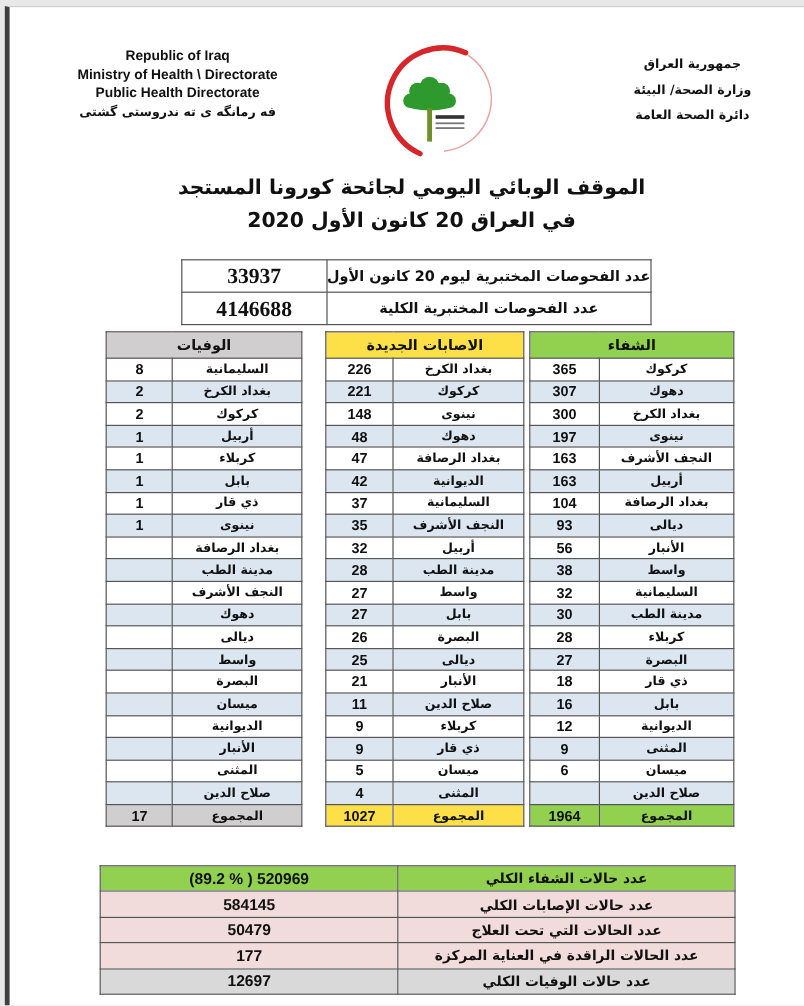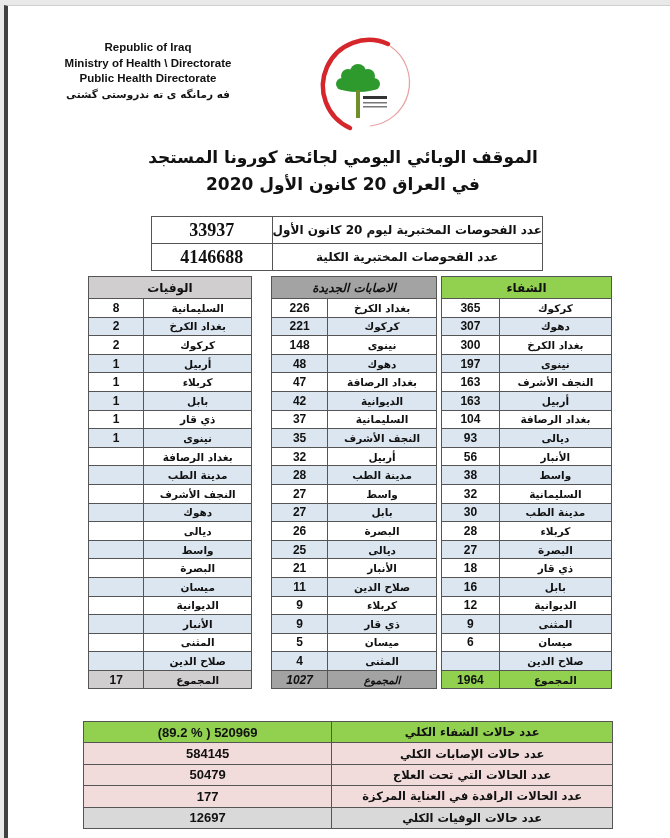--- a/index.html
+++ b/index.html
@@ -35,21 +35,21 @@
 
   .prov { top: 270px; }
   .prov th { height: 22px; font-size: 12px; }
   .prov td { height: 18.6px; font-size: 10.5px; line-height: 12px; padding: 0; }
   .prov td.num { font-family: "Liberation Sans", sans-serif; font-size: 12px; }
   .prov tr.even td { background: #dce6f1; }
   .prov tr.odd td { background: #ffffff; }
   .t-rec { left: 433px; width: 171px; }
   .t-rec th, .t-rec tr.total td { background: #92d050; }
   .t-new { left: 263px; width: 166px; }
-  .t-new th, .t-new tr.total td { background: #a3a3a3; font-style: italic; }
+  .t-new th, .t-new tr.total td { background: #fde047; }
   .t-dea { left: 80px; width: 164px; }
   .t-dea th, .t-dea tr.total td { background: #d0cece; }
   .prov td.name { width: 66%; }
   .prov td.num { width: 34%; }
 
   .summary { left: 75px; top: 715px; width: 530px; }
   .summary td { height: 21.4px; font-size: 11.5px; }
   .summary td.lbl { width: 281px; }
   .summary td.val { width: 249px; font-family: "Liberation Sans", sans-serif; font-size: 13px; }
   .summary tr.green td { background: #92d050; margin-left: 17px; }
@@ -82,20 +82,25 @@
           <circle cx="54" cy="50" r="8"></circle>
         <ellipse cx="48" cy="56" rx="18" ry="4"></ellipse>
       </g>
       <rect x="46" y="58" width="4" height="28" fill="#6f8f2a"></rect>
       <rect x="53" y="64" width="24" height="3" fill="#333"></rect>
       <rect x="53" y="70" width="24" height="1.5" fill="#777"></rect>
       <rect x="53" y="74" width="24" height="1.5" fill="#777"></rect>
     </svg>
   </div>
 
+  <div class="hdr-ar">
+    <div>جمهورية العراق</div>
+    <div>وزارة الصحة/ البيئة</div>
+    <div>دائرة الصحة العامة</div>
+  </div>
 
   <div class="title">
     <div>الموقف الوبائي اليومي لجائحة كورونا المستجد</div>
     <div>في العراق  20  كانون الأول 2020</div>
   </div>
 
   <table class="tests">
     <tbody>
         <tr>
       <td class="lbl">عدد الفحوصات المختبرية  ليوم 20 كانون الأول</td>

